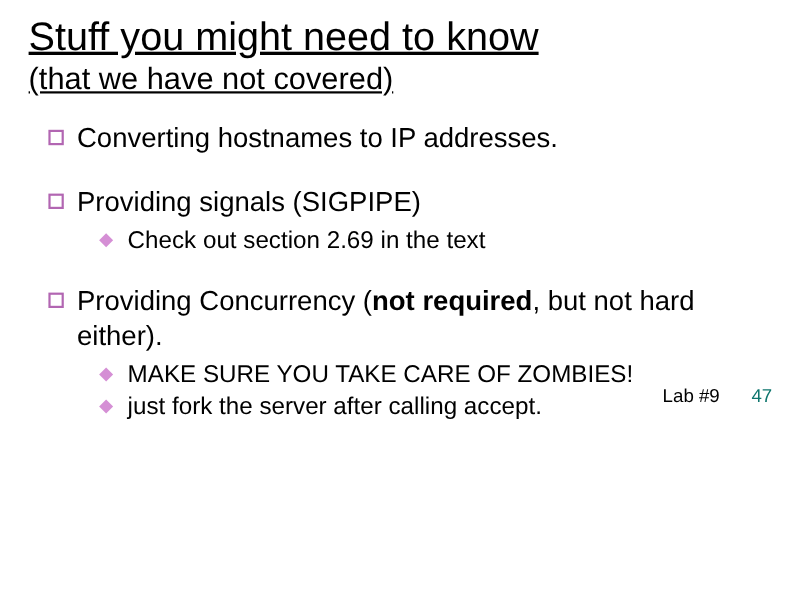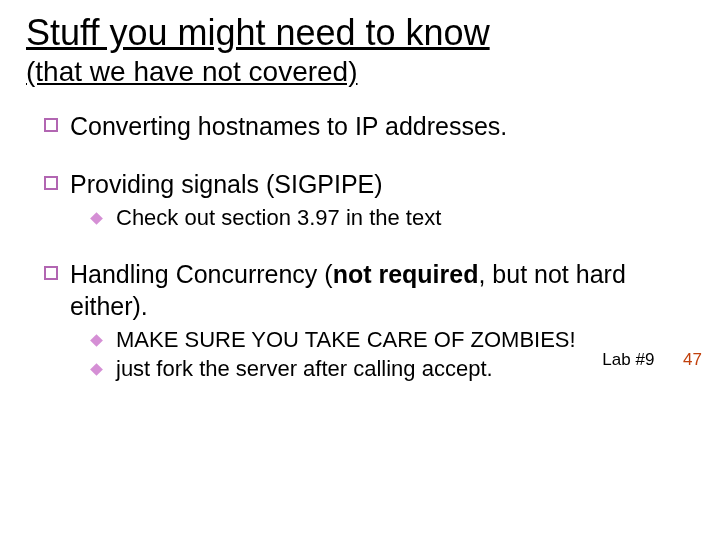--- a/index.html
+++ b/index.html
@@ -79,47 +79,47 @@
   }
   .b { font-weight: bold; }
   .footer {
     position: absolute;
     bottom: 14px;
     right: 18px;
     font-size: 17px;
     color: #000;
   }
   .footer .lab { margin-right: 24px; }
-  .footer .pg  { color: #c2410c; }
+  .footer .pg  { color: #0f766e; }
 </style>
 </head>
 <body>
 
 <div class="slide">
 
   <div class="title">Stuff you might need to know</div>
   <div class="subtitle">(that we have not covered)</div>
 
   <ul class="lvl1">
 
     <li>
       <span>Converting hostnames to IP addresses.</span>
     </li>
 
     <li>
       <span>Providing signals (SIGPIPE)</span>
       <ul class="lvl2">
         <li>
-          <span>Check out section 3.97 in the text</span>
+          <span>Check out section 2.69 in the text</span>
         </li>
       </ul>
     </li>
 
     <li>
-      <span>Handling Concurrency (</span><span class="b">not required</span><span>, but not hard either).</span>
+      <span>Providing Concurrency (</span><span class="b">not required</span><span>, but not hard either).</span>
       <ul class="lvl2">
         <li>
           <span>MAKE SURE YOU TAKE CARE OF ZOMBIES!</span>
         </li>
         <li>
           <span>just fork the server after calling accept.</span>
         </li>
       </ul>
     </li>
 

